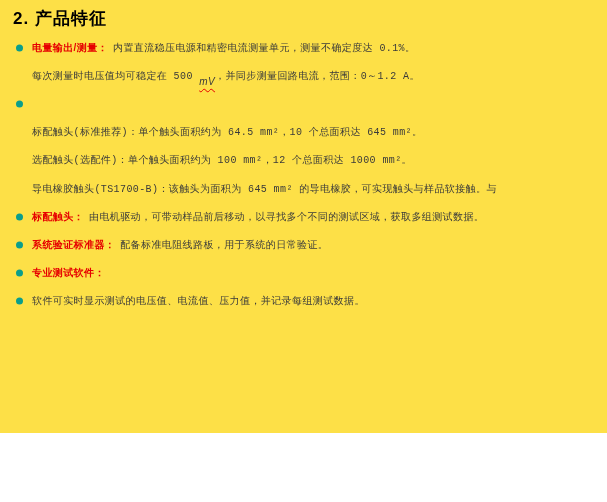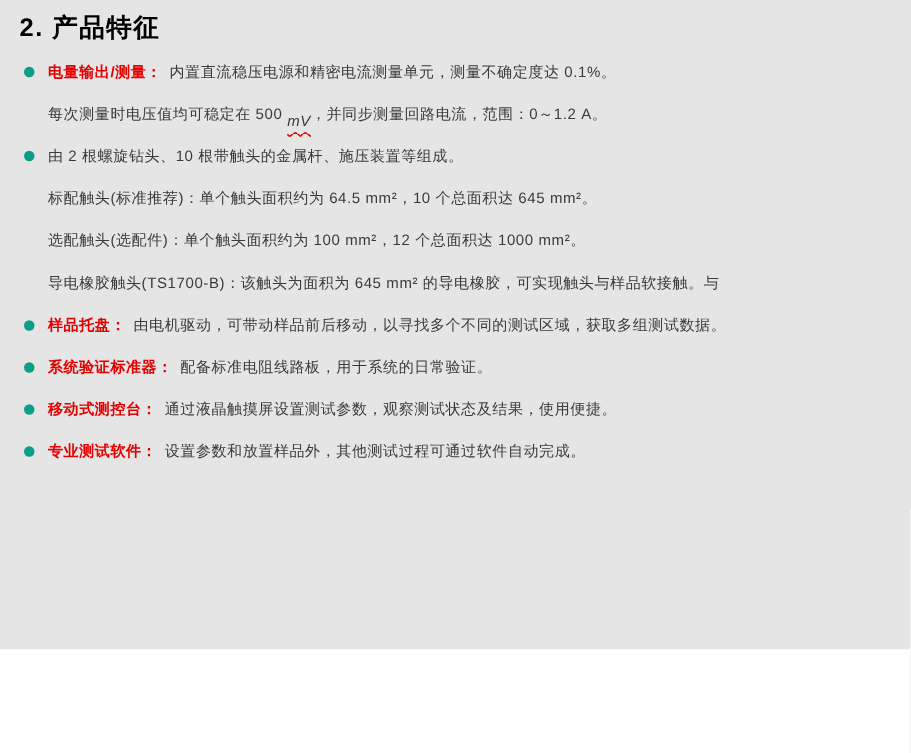--- a/index.html
+++ b/index.html
@@ -4,21 +4,21 @@
 <style>
   html, body {
     margin: 0;
     padding: 0;
     background: #ffffff;
   }
   .page {
     position: relative;
     width: 607px;
     height: 433px;
-    background: #e5e5e5;
+    background: #fde047;
     overflow: hidden;
     font-family: "Liberation Sans", sans-serif;
     text-align: right;
   }
   .heading {
     position: absolute;
     left: 13px;
     top: 7px;
     font-size: 17px;
     font-weight: bold;
@@ -52,21 +52,21 @@
     height: 7px;
     border-radius: 50%;
     background: #0b9e8b;
   }
   .label {
     color: #e60000;
     font-weight: bold;
     margin-right: 5px;
     white-space: pre;
   }
-  .seg { white-space: pre; }
+  .seg { white-space: pre; font-family: Liberation Mono, monospace; }
   .wavy {
     white-space: pre;
     font-style: italic;
     text-decoration: underline;
     text-decoration-style: wavy;
     text-decoration-color: #e60000;
     text-decoration-thickness: 1px;
     text-underline-offset: 3px;
     margin-top: 11px;
   }
@@ -87,59 +87,56 @@
     </div>
 
     <div class="line">
       <span class="seg">每次测量时电压值均可稳定在 500 </span>
       <span class="wavy">mV</span>
       <span class="seg">，并同步测量回路电流，范围：0～1.2 A。</span>
     </div>
 
     <div class="line">
       <span class="bullet"></span>
-      <span class="seg">由 2 根螺旋钻头、10 根带触头的金属杆、施压装置等组成。</span>
     </div>
 
     <div class="line">
       <span class="seg">标配触头(标准推荐)：单个触头面积约为 64.5 mm²，10 个总面积达 645 mm²。</span>
     </div>
 
     <div class="line">
       <span class="seg">选配触头(选配件)：单个触头面积约为 100 mm²，12 个总面积达 1000 mm²。</span>
     </div>
 
     <div class="line">
       <span class="seg">导电橡胶触头(TS1700-B)：该触头为面积为 645 mm² 的导电橡胶，可实现触头与样品软接触。与</span>
     </div>
 
 
 
 
 
     <div class="line">
       <span class="bullet"></span>
-      <span class="label">样品托盘：</span>
+      <span class="label">标配触头：</span>
       <span class="seg">由电机驱动，可带动样品前后移动，以寻找多个不同的测试区域，获取多组测试数据。</span>
     </div>
 
 
     <div class="line">
       <span class="bullet"></span>
       <span class="label">系统验证标准器：</span>
       <span class="seg">配备标准电阻线路板，用于系统的日常验证。</span>
     </div>
 
+
     <div class="line">
       <span class="bullet"></span>
-      <span class="label">移动式测控台：</span>
-      <span class="seg">通过液晶触摸屏设置测试参数，观察测试状态及结果，使用便捷。</span>
+      <span class="label">专业测试软件：</span>
     </div>
 
     <div class="line">
       <span class="bullet"></span>
-      <span class="label">专业测试软件：</span>
-      <span class="seg">设置参数和放置样品外，其他测试过程可通过软件自动完成。</span>
+      <span class="seg">软件可实时显示测试的电压值、电流值、压力值，并记录每组测试数据。</span>
     </div>
-
 
   </div>
 </div>
 
 </body></html>

